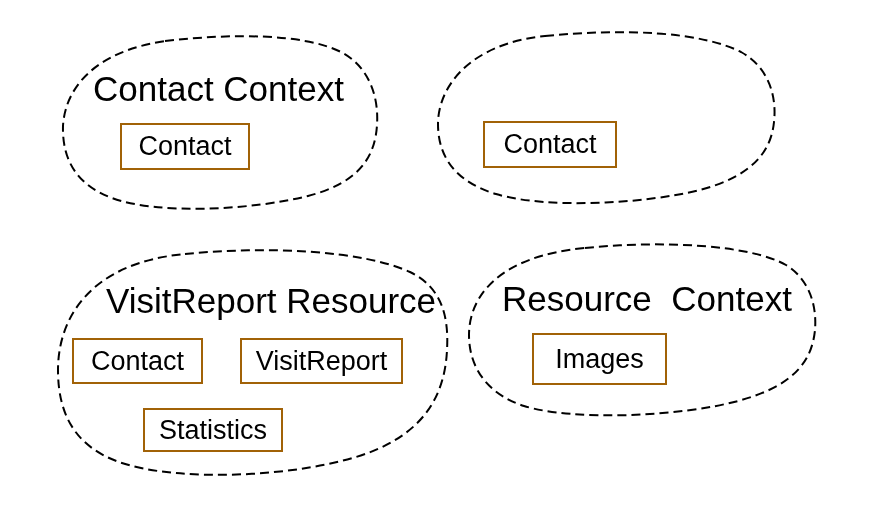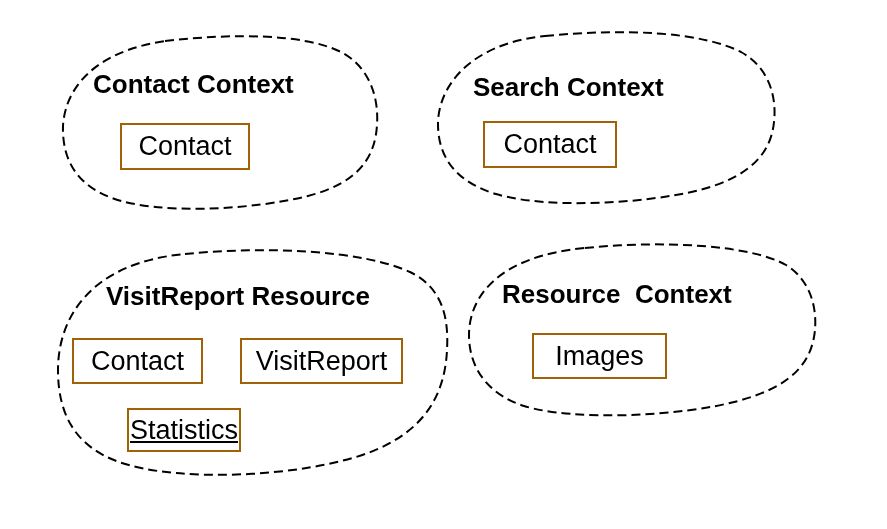--- a/index.html
+++ b/index.html
@@ -25,22 +25,22 @@
   }
   .blob-layer path {
     fill: none;
     stroke: #000000;
     stroke-width: 2;
     stroke-dasharray: 9 5;
     stroke-linecap: butt;
   }
   .ctx-title {
     position: absolute;
-    font-weight: bold;
-    font-size: 26px;
+    font-weight: normal;
+    font-size: 35px;
     line-height: 1.1;
     white-space: pre;
     color: #000000;
   }
   .entity-box {
     position: absolute;
     box-sizing: border-box;
     border: 2px solid #a16207;
     background: #ffffff;
     display: flex;
@@ -85,34 +85,33 @@
          C 678 417, 573 421, 524 406
          C 490 395, 469 370, 469 335
          C 469 297, 498 256, 585 248 Z"></path>
   </svg>
 
   <div class="ctx-title" style="left:93px; top:70px;">Contact Context</div>
   <div class="entity-box" style="left:120px; top:123px; width:130px; height:47px;">
     <span>Contact</span>
   </div>
 
-  <div class="ctx-title" style="left:473px; top:73px;">Search Context</div>
   <div class="entity-box" style="left:483px; top:121px; width:134px; height:47px;">
     <span>Contact</span>
   </div>
 
   <div class="ctx-title" style="left:106px; top:282px;">VisitReport Resource</div>
   <div class="entity-box" style="left:72px; top:338px; width:131px; height:46px;">
     <span>Contact</span>
   </div>
   <div class="entity-box" style="left:240px; top:338px; width:163px; height:46px;text-align:center;">
     <span>VisitReport</span>
   </div>
-  <div class="entity-box" style="left:127px; top:408px; width:114px; height:44px;text-decoration:underline;">
+  <div class="entity-box" style="left:143px; top:408px; width:140px; height:44px;">
     <span>Statistics</span>
   </div>
 
   <div class="ctx-title" style="left:502px; top:280px;">Resource  Context</div>
-  <div class="entity-box" style="left:532px; top:333px; width:135px; height:46px;">
+  <div class="entity-box" style="left:532px; top:333px; width:135px; height:52px;">
     <span>Images</span>
   </div>
 
 </div>
 
 </body></html>

